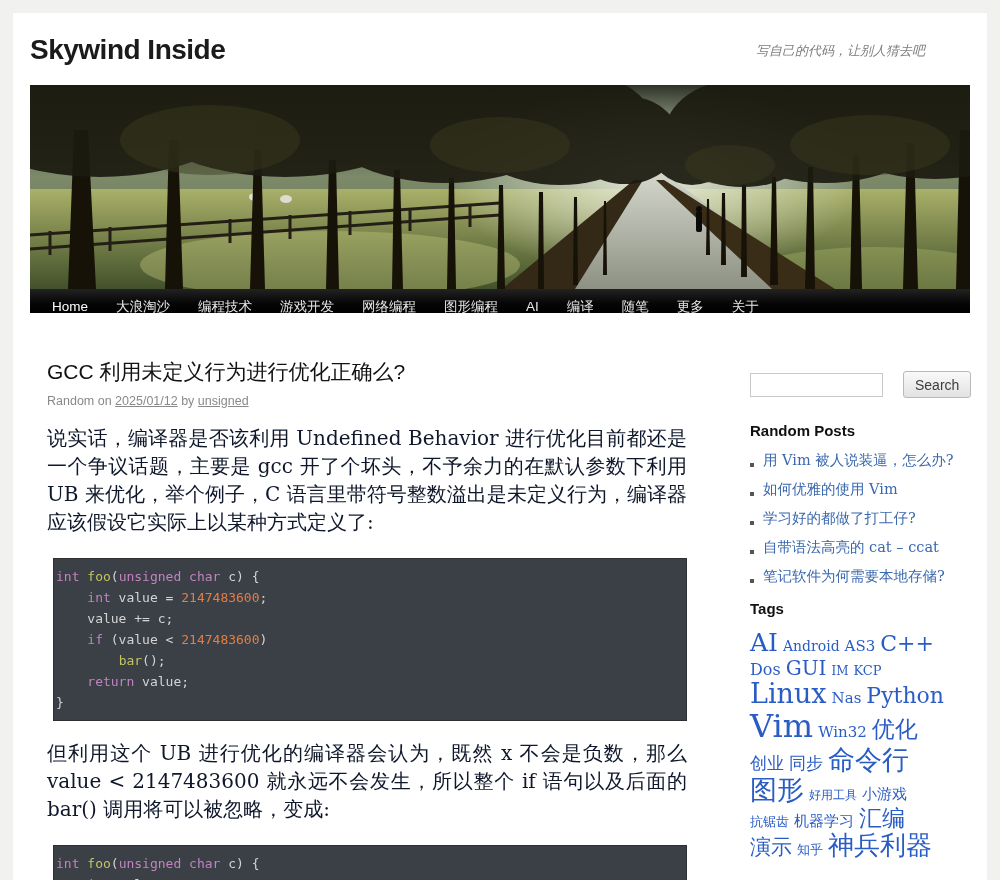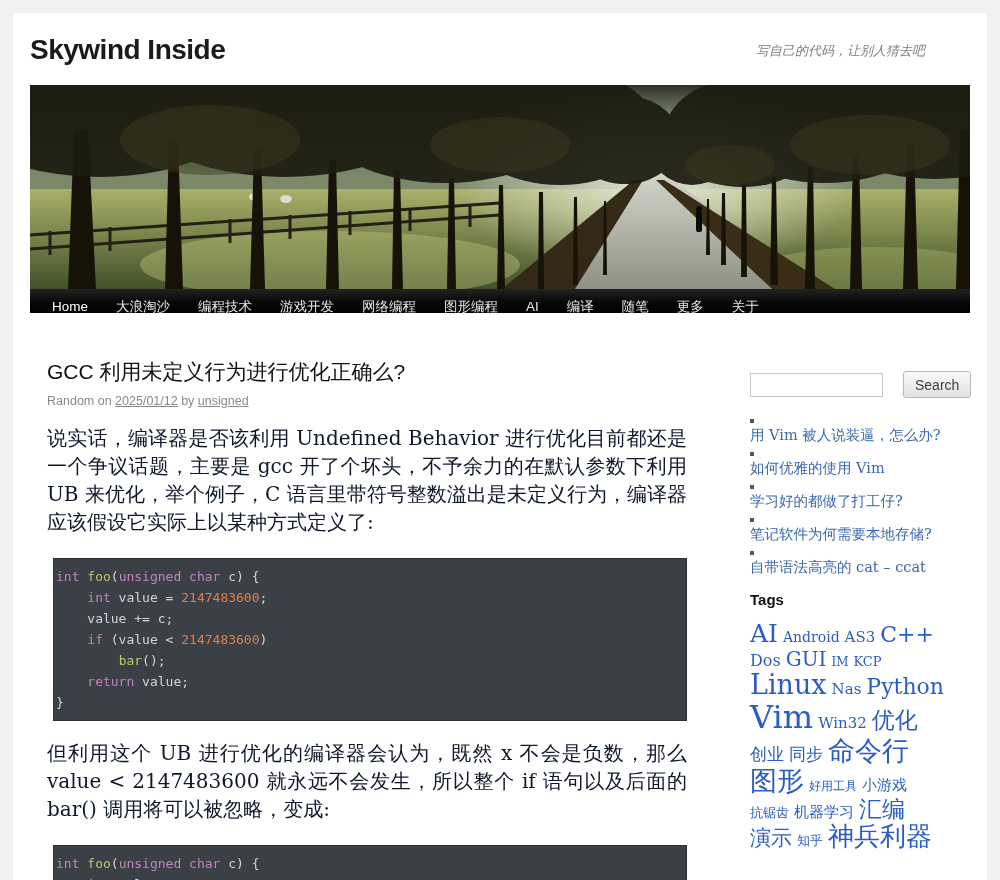--- a/index.html
+++ b/index.html
@@ -40,21 +40,21 @@
   pre.code .t-num{color:#e57e45;}
   
   .search-row{display:flex;gap:20px;margin-bottom:24px;align-items:center;}
   .search-input{width:123px;height:22px;border:1px solid #c9c9c9;background:#fff;padding:0 4px;font-size:13px;}
   .search-btn{
     height:27px;padding:0 11px;font-size:14px;color:#3c3c3c;cursor:pointer;
     background:linear-gradient(#f9f9f9,#e2e2e2);border:1px solid #b9b9b9;border-radius:3px;
   }
   .widget-title{margin:0 0 12px;font-size:15px;font-weight:bold;color:#111;}
   .rp-list{list-style:none;margin:0 0 14px;padding:0;}
-  .rp-list li{margin:0 0 10px;font-size:14.5px;line-height:1.3;display:flex;align-items:flex-start;flex-direction:column;}
+  .rp-list li{margin:0 0 10px;font-size:14.5px;line-height:1.3;display:flex;align-items:flex-end;}
   .rp-list .sq{width:4px;height:4px;background:#555;flex:none;margin-right:9px;position:relative;top:-3px;}
   .rp-list a{font-family:"DejaVu Serif","Liberation Serif",serif;color:#3a68ae;text-decoration:none;cursor:pointer;}
   .tagcloud{width:200px;line-height:1.12;}
   .tagcloud a{font-family:"DejaVu Serif","Liberation Serif",serif;color:#2a5cc5;text-decoration:none;margin-right:5px;cursor:pointer;display:inline-block;}
 </style>
 </head>
 <body>
 
 <div class="page">
 
@@ -202,40 +202,41 @@
       <pre class="code"><div><span class="t-kw">int</span><span> </span><span class="t-fn">foo</span><span>(</span><span class="t-kw">unsigned</span><span> </span><span class="t-kw">char</span><span> c) {</span></div><div><span>    </span><span class="t-kw">int</span><span> value = </span><span class="t-num">2147483600</span><span>;</span></div><div><span>    value += c;</span></div><div><span>    </span><span class="t-kw">if</span><span> (value &lt; </span><span class="t-num">2147483600</span><span>)</span></div><div><span>        </span><span class="t-fn">bar</span><span>();</span></div><div><span>    </span><span class="t-kw">return</span><span> value;</span></div><div><span>}</span></div></pre>
       <p>但利用这个 UB 进行优化的编译器会认为，既然 x 不会是负数，那么 value &lt; 2147483600 就永远不会发生，所以整个 if 语句以及后面的 bar() 调用将可以被忽略，变成:</p>
       <pre class="code"><div><span class="t-kw">int</span><span> </span><span class="t-fn">foo</span><span>(</span><span class="t-kw">unsigned</span><span> </span><span class="t-kw">char</span><span> c) {</span></div><div><span>    </span><span class="t-kw">int</span><span> value = </span><span class="t-num">2147483600</span><span>;</span></div></pre>
     </main>
 
     <aside class="sidebar">
       <div class="search-row">
         <input class="search-input" type="text" value="" style="">
         <button class="search-btn">Search</button>
       </div>
+      <h3 class="widget-title">Random Posts</h3>
       <ul class="rp-list" id="random-posts">
           <li>
             <span class="sq"></span>
             <a>用 Vim 被人说装逼，怎么办?</a>
           </li>
           <li>
             <span class="sq"></span>
             <a>如何优雅的使用 Vim</a>
           </li>
           <li>
             <span class="sq"></span>
             <a>学习好的都做了打工仔?</a>
           </li>
           <li>
             <span class="sq"></span>
+            <a>自带语法高亮的 cat – ccat</a>
+          </li>
+          <li>
+            <span class="sq"></span>
             <a>笔记软件为何需要本地存储?</a>
-          </li>
-          <li>
-            <span class="sq"></span>
-            <a>自带语法高亮的 cat – ccat</a>
           </li>
         </ul>
       <h3 class="widget-title">Tags</h3>
       <div class="tagcloud" id="tag-cloud"><a style="font-size: 25px;">AI</a><a style="font-size: 14px;">Android</a><a style="font-size: 15px;">AS3</a><a style="font-size: 22px;">C++</a><a style="font-size: 16px;">Dos</a><a style="font-size: 20px;">GUI</a><a style="font-size: 12px;">IM</a><a style="font-size: 13px;">KCP</a><a style="font-size: 27px;">Linux</a><a style="font-size: 15px;">Nas</a><a style="font-size: 22px;">Python</a><a style="font-size: 32px;">Vim</a><a style="font-size: 15px;">Win32</a><a style="font-size: 23px;">优化</a><a style="font-size: 17px;">创业</a><a style="font-size: 17px;">同步</a><a style="font-size: 27px;">命令行</a><a style="font-size: 27px;">图形</a><a style="font-size: 12px;">好用工具</a><a style="font-size: 15px;">小游戏</a><a style="font-size: 13px;">抗锯齿</a><a style="font-size: 15px;">机器学习</a><a style="font-size: 23px;">汇编</a><a style="font-size: 21px;">演示</a><a style="font-size: 13px;">知乎</a><a style="font-size: 26px;">神兵利器</a></div>
     </aside>
 
   </div>
 </div>
 
 </body></html>

